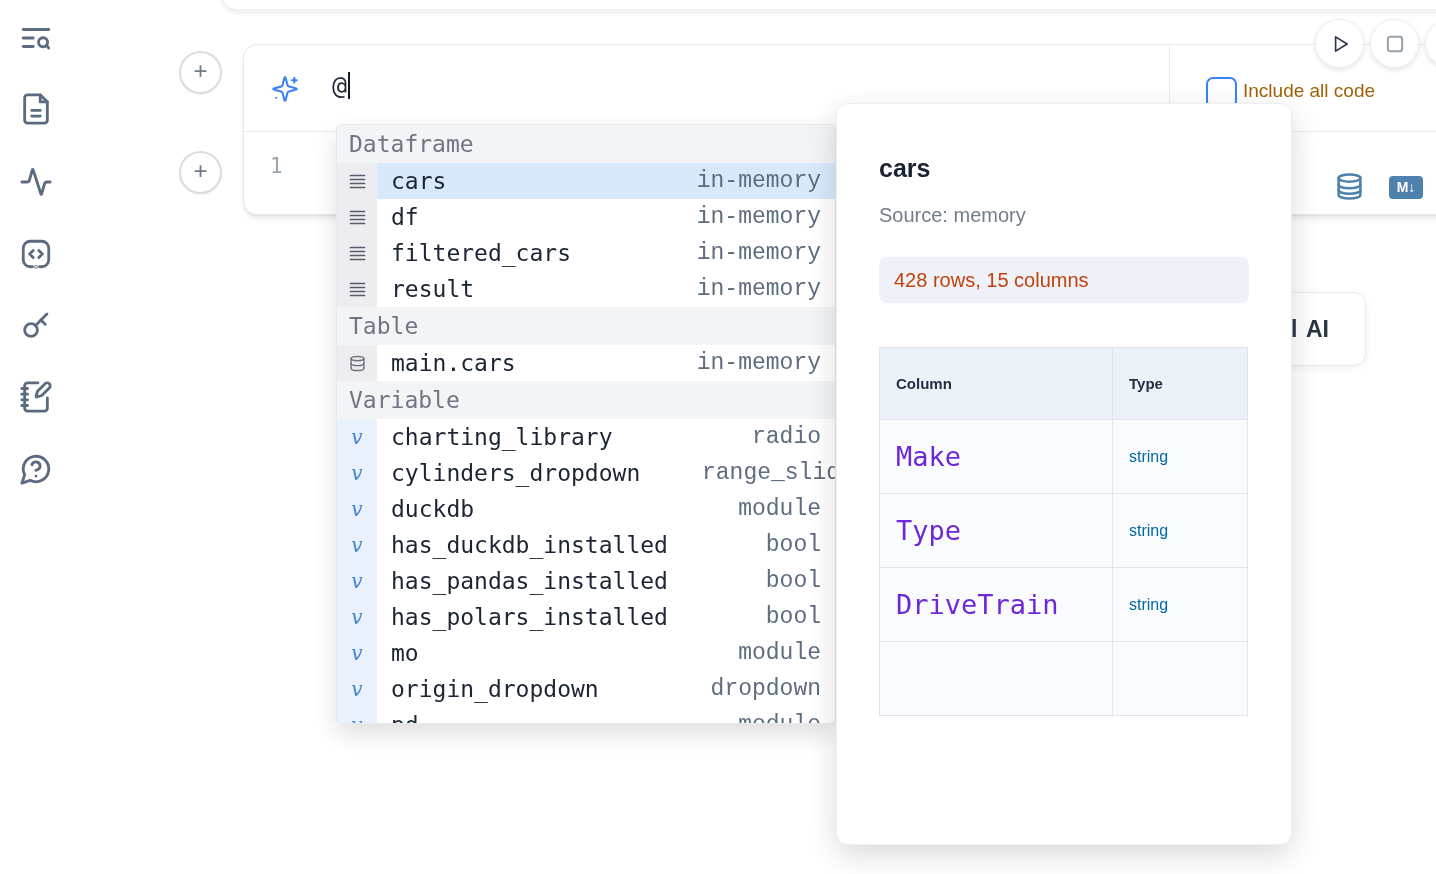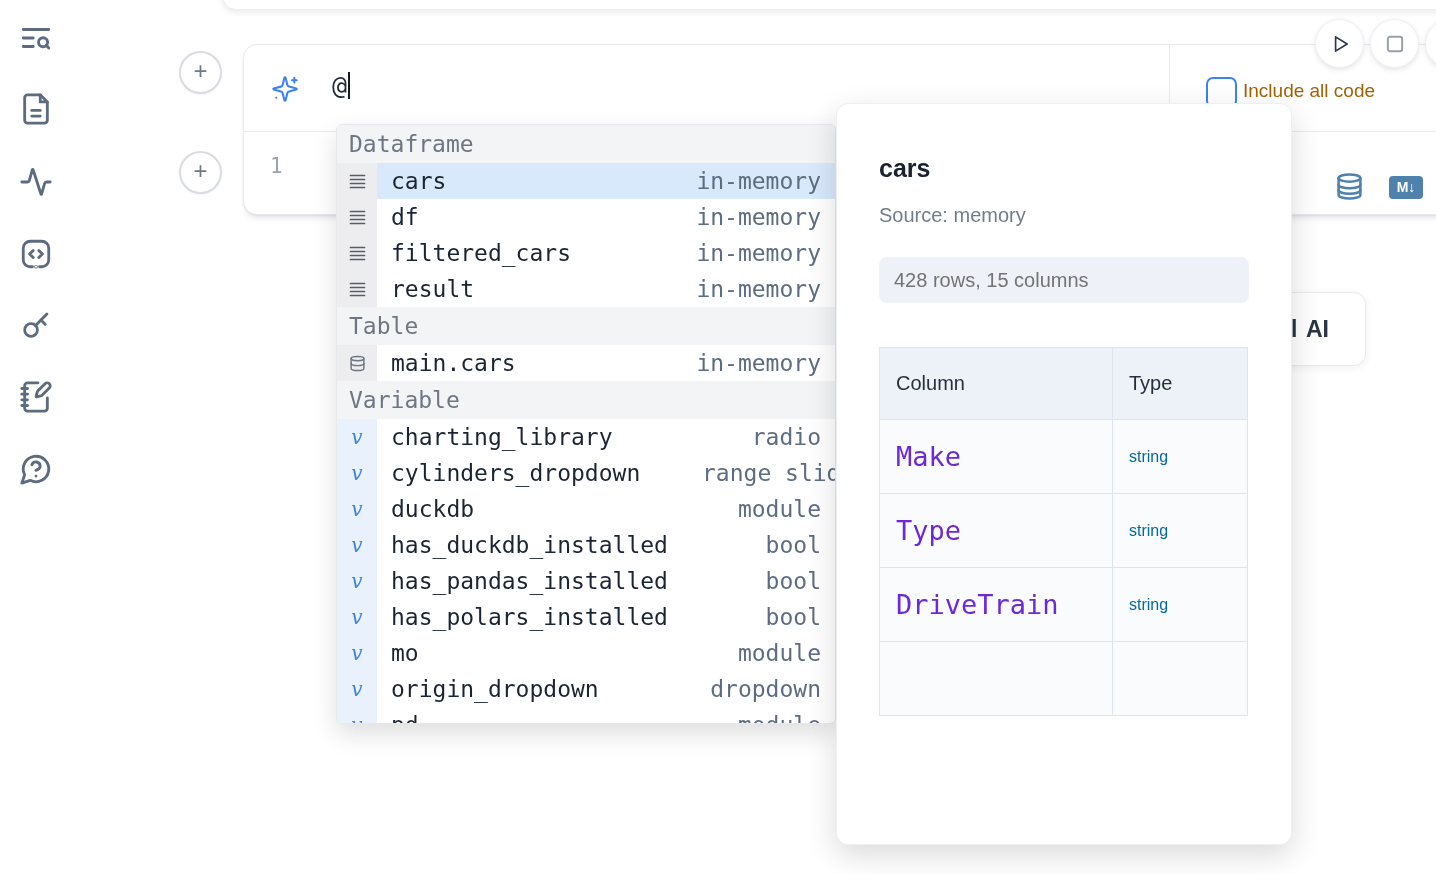--- a/index.html
+++ b/index.html
@@ -67,41 +67,41 @@
     box-shadow:0 10px 24px rgba(0,0,0,.13);}
   .ac-header{height:38px;background:#f3f4f6;display:flex;align-items:center;padding-left:12px;
     font-size:23px;color:#6e7684;}
   .ac-row{height:36px;display:flex;cursor:pointer;}
   .ac-gutter{width:40px;flex:none;display:flex;align-items:center;justify-content:center;}
   .kind-dataframe .ac-gutter,.kind-table .ac-gutter{background:#ededef;}
   .kind-variable .ac-gutter{background:#e9f1fc;}
   .ac-content{flex:1;display:flex;align-items:center;padding:0 14px;min-width:0;}
   .ac-row.selected .ac-content{background:#d8e9fb;}
   .ac-name{flex:1;font-size:23px;color:#1b2433;white-space:nowrap;}
-  .ac-type{font-size:23px;color:#5d6c80;white-space:nowrap;}
+  .ac-type{font-size:23px;color:#5d6c80;white-space:nowrap;font-family:Liberation Mono, monospace;}
   .ac-row.clipped .ac-type{width:133px;overflow:hidden;text-align:left;margin-right:-14px;flex:none;}
   .gi{display:none;}
   .kind-dataframe .gi-dataframe{display:block;}
   .kind-table .gi-table{display:block;}
   .kind-variable .gi-variable{display:block;}
   .gi-variable{font-family:"DejaVu Serif",serif;font-style:italic;font-size:20px;color:#4285d4;}
   .gi-dataframe svg,.gi-table svg{display:block;stroke-linecap:round;stroke-linejoin:round;fill:none;}
 
   
   .panel{position:absolute;left:836px;top:103px;width:456px;height:742px;background:#fff;z-index:4;
     border:1px solid #edeff3;border-radius:12px;box-sizing:border-box;overflow:hidden;
     box-shadow:0 10px 30px rgba(0,0,0,.15);}
   .panel-title{margin:50px 0 0 42px;font-size:25px;font-weight:bold;color:#19222e;}
   .panel-source{margin:21px 16px 0 42px;font-size:20px;color:#717d8c;}
   .shape-badge{margin:30px 42px 0 42px;height:46px;background:#eef2f8;border-radius:8px;
-    display:flex;align-items:center;padding-left:15px;font-size:20px;color:#737373;}
+    display:flex;align-items:center;padding-left:15px;font-size:20px;color:#c2410c;}
   .tbl-wrap{margin:44px 0 0 42px;width:369px;height:463px;overflow:hidden;}
   table.schema{border-collapse:collapse;width:368px;table-layout:fixed;}
   table.schema th,table.schema td{border:1px solid #dfe5ee;text-align:left;padding:0 0 0 16px;box-sizing:border-box;}
-  table.schema th{height:72px;background:#edf2f8;font-size:20px;font-weight:400;color:#252f3f;margin-left:40px;}
+  table.schema th{height:72px;background:#edf2f8;font-size:15px;font-weight:700;color:#252f3f;margin-left:40px;}
   table.schema td{height:74px;background:#fafbfd;}
   td.col-name{font-family:"DejaVu Sans Mono",monospace;font-size:27px;color:#6d28d9;}
   td.col-type{font-size:16px;color:#0369a1;}
   col.c1{width:233px;} col.c2{width:135px;}
 </style>
 </head>
 <body>
 
 <div class="sidebar">
   <div class="sb-btn" style="top:21px">

